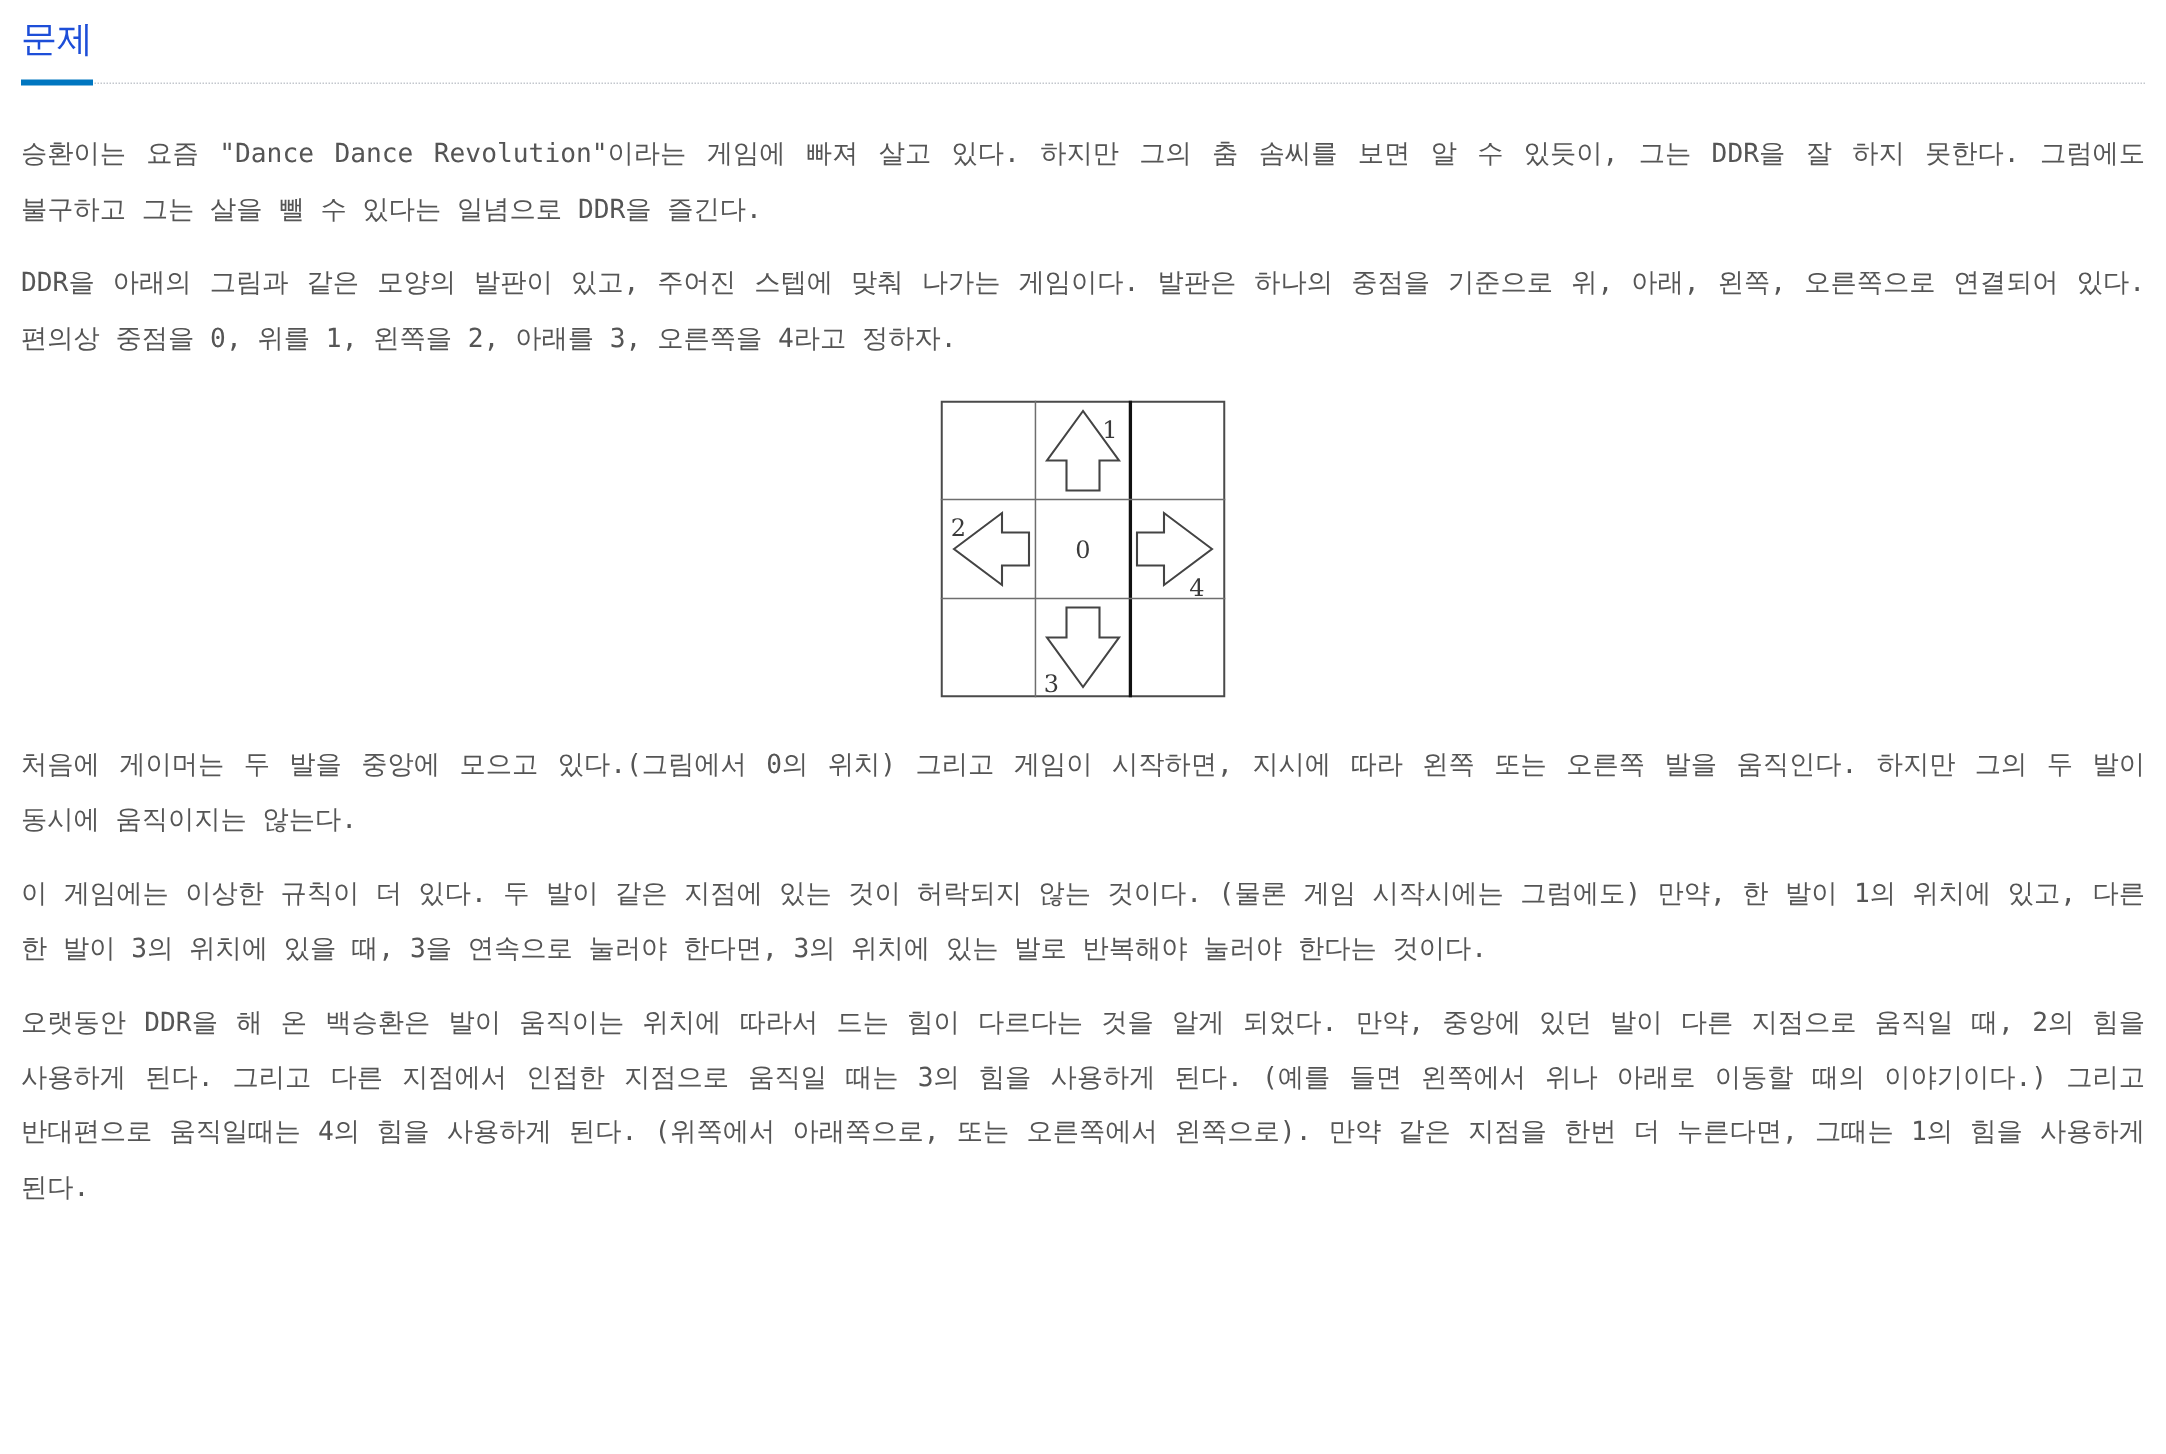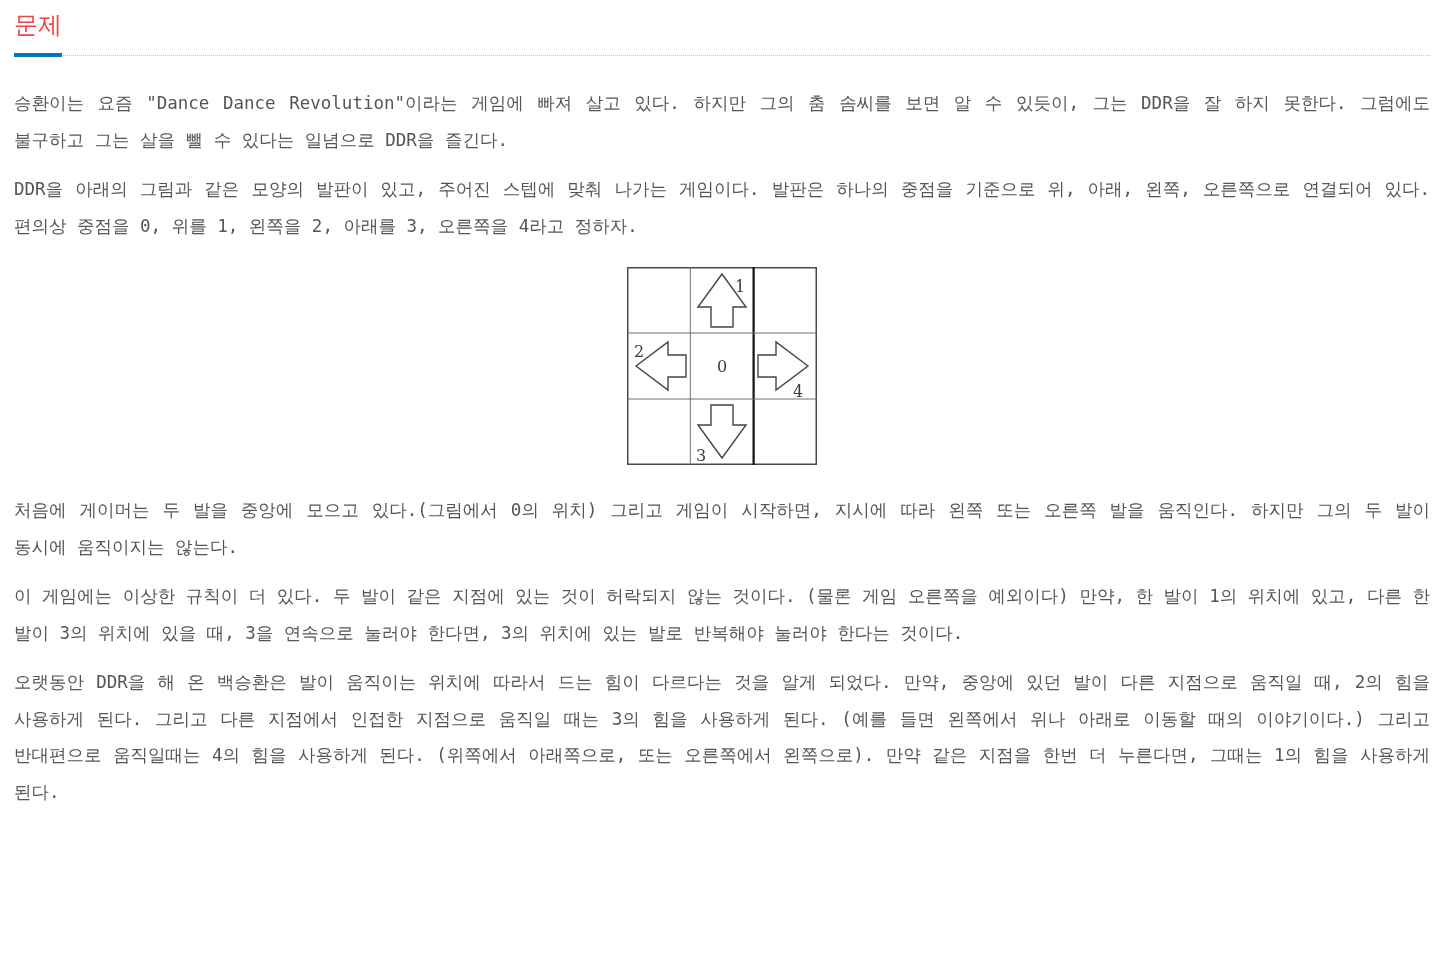--- a/index.html
+++ b/index.html
@@ -9,24 +9,24 @@
   }
   body {
     width: 1444px;
     font-family: "DejaVu Sans Mono", "DejaVu Sans", "Liberation Sans", sans-serif;
   }
   .content {
     padding: 10px 14px 18px 14px;
   }
   .section-title {
     margin: 2px 0 13px 0;
-    font-family: Liberation Mono, monospace;
+    font-family: Liberation Serif, serif;
     font-size: 24px;
     font-weight: 500;
-    color: #ef4444;
+    color: #1d4ed8;
     line-height: 30px;
   }
   .section-divider {
     position: relative;
     border-bottom: 1px dotted #c3c7cd;
     margin-bottom: 29px;
     height: 0;
   }
   .accent-bar {
     position: absolute;
@@ -93,19 +93,19 @@
         <text class="pad-digit" x="113" y="25" text-anchor="middle">1</text>
         <text class="pad-digit" x="12" y="90" text-anchor="middle">2</text>
         <text class="pad-digit" x="95" y="105" text-anchor="middle">0</text>
         <text class="pad-digit" x="171" y="130" text-anchor="middle">4</text>
         <text class="pad-digit" x="74" y="194" text-anchor="middle">3</text>
       </svg>
     </div>
 
     <p>처음에 게이머는 두 발을 중앙에 모으고 있다.(그림에서 0의 위치) 그리고 게임이 시작하면, 지시에 따라 왼쪽 또는 오른쪽 발을 움직인다. 하지만 그의 두 발이 동시에 움직이지는 않는다.</p>
 
-    <p>이 게임에는 이상한 규칙이 더 있다. 두 발이 같은 지점에 있는 것이 허락되지 않는 것이다. (물론 게임 오른쪽을 예외이다) 만약, 한 발이 1의 위치에 있고, 다른 한 발이 3의 위치에 있을 때, 3을 연속으로 눌러야 한다면, 3의 위치에 있는 발로 반복해야 눌러야 한다는 것이다.</p>
+    <p>이 게임에는 이상한 규칙이 더 있다. 두 발이 같은 지점에 있는 것이 허락되지 않는 것이다. (물론 게임 시작시에는 그럼에도) 만약, 한 발이 1의 위치에 있고, 다른 한 발이 3의 위치에 있을 때, 3을 연속으로 눌러야 한다면, 3의 위치에 있는 발로 반복해야 눌러야 한다는 것이다.</p>
 
     <p>오랫동안 DDR을 해 온 백승환은 발이 움직이는 위치에 따라서 드는 힘이 다르다는 것을 알게 되었다. 만약, 중앙에 있던 발이 다른 지점으로 움직일 때, 2의 힘을 사용하게 된다. 그리고 다른 지점에서 인접한 지점으로 움직일 때는 3의 힘을 사용하게 된다. (예를 들면 왼쪽에서 위나 아래로 이동할 때의 이야기이다.) 그리고 반대편으로 움직일때는 4의 힘을 사용하게 된다. (위쪽에서 아래쪽으로, 또는 오른쪽에서 왼쪽으로). 만약 같은 지점을 한번 더 누른다면, 그때는 1의 힘을 사용하게 된다.</p>
 
 
   </div>
 </div>
 
 </body></html>

